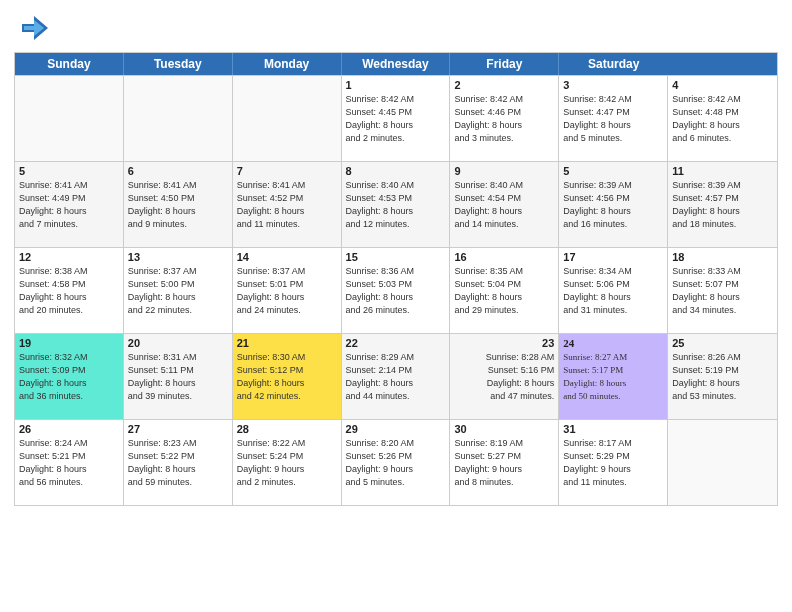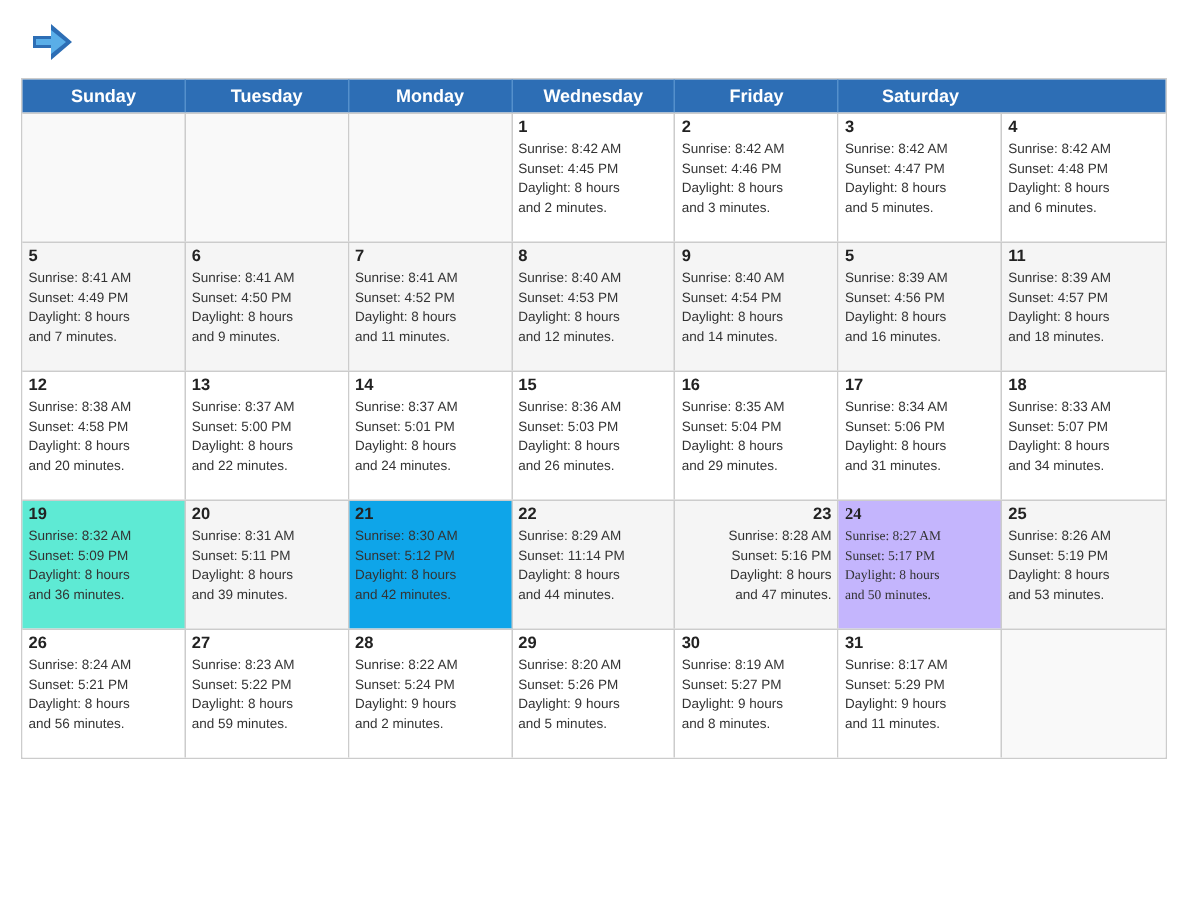--- a/index.html
+++ b/index.html
@@ -289,31 +289,31 @@
 Daylight: 8 hours
 and 36 minutes.</div>
           </div>
           <div class="cal-cell shaded" style="background: rgb(245, 245, 245);">
             <div class="day-num">20</div>
             <div class="day-info" style="white-space: pre-line;">Sunrise: 8:31 AM
 Sunset: 5:11 PM
 Daylight: 8 hours
 and 39 minutes.</div>
           </div>
-          <div class="cal-cell shaded" style="background: #0ea5e9;">
+          <div class="cal-cell shaded" style="background: #fde047;">
             <div class="day-num">21</div>
             <div class="day-info" style="white-space: pre-line;">Sunrise: 8:30 AM
 Sunset: 5:12 PM
 Daylight: 8 hours
 and 42 minutes.</div>
           </div>
           <div class="cal-cell shaded" style="background: rgb(245, 245, 245);">
             <div class="day-num">22</div>
             <div class="day-info" style="white-space: pre-line;">Sunrise: 8:29 AM
-Sunset: 11:14 PM
+Sunset: 2:14 PM
 Daylight: 8 hours
 and 44 minutes.</div>
           </div>
           <div class="cal-cell shaded" style="background: rgb(245, 245, 245); text-align: right;">
             <div class="day-num">23</div>
             <div class="day-info" style="white-space: pre-line;">Sunrise: 8:28 AM
 Sunset: 5:16 PM
 Daylight: 8 hours
 and 47 minutes.</div>
           </div>

